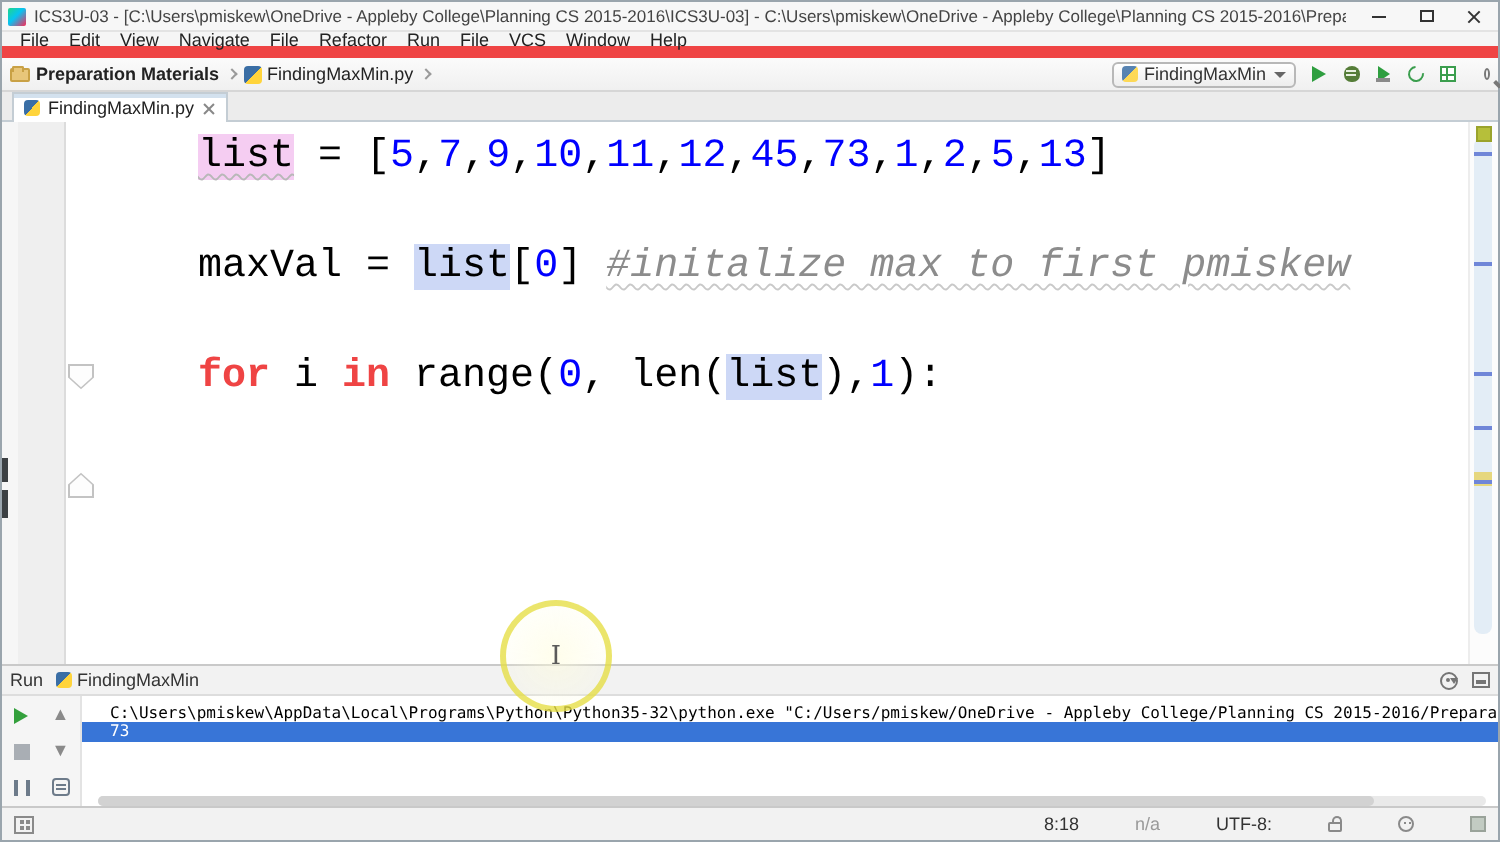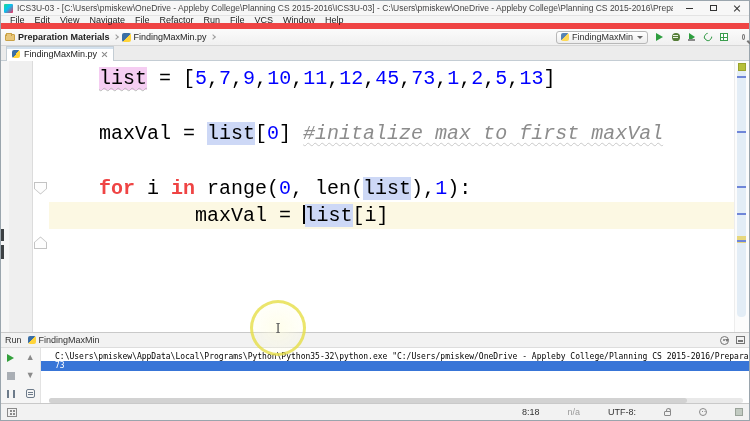--- a/index.html
+++ b/index.html
@@ -217,24 +217,23 @@
   </div>
 
   <div class="editor">
     <div class="edge-strip"></div>
     <div class="edge-mark" style="top:168px;height:12px;"></div>
     <div class="edge-mark" style="top:184px;height:14px;"></div>
     <div class="gutter"></div>
     <div class="code-layer" id="code">
         <div class="code-line"><span class="tk-hw">list</span><span class="tk-p"> = [</span><span class="tk-n">5</span><span class="tk-p">,</span><span class="tk-n">7</span><span class="tk-p">,</span><span class="tk-n">9</span><span class="tk-p">,</span><span class="tk-n">10</span><span class="tk-p">,</span><span class="tk-n">11</span><span class="tk-p">,</span><span class="tk-n">12</span><span class="tk-p">,</span><span class="tk-n">45</span><span class="tk-p">,</span><span class="tk-n">73</span><span class="tk-p">,</span><span class="tk-n">1</span><span class="tk-p">,</span><span class="tk-n">2</span><span class="tk-p">,</span><span class="tk-n">5</span><span class="tk-p">,</span><span class="tk-n">13</span><span class="tk-p">]</span></div>
         <div class="code-line">&nbsp;</div>
-        <div class="code-line"><span class="tk-p">maxVal = </span><span class="tk-hr">list</span><span class="tk-p">[</span><span class="tk-n">0</span><span class="tk-p">] </span><span class="tk-c">#initalize max to first maxVal</span></div>
+        <div class="code-line"><span class="tk-p">maxVal = </span><span class="tk-hr">list</span><span class="tk-p">[</span><span class="tk-n">0</span><span class="tk-p">] </span><span class="tk-c">#initalize max to first pmiskew</span></div>
         <div class="code-line">&nbsp;</div>
         <div class="code-line"><span class="tk-k">for</span><span class="tk-p"> i </span><span class="tk-k">in</span><span class="tk-p"> range(</span><span class="tk-n">0</span><span class="tk-p">, len(</span><span class="tk-hr">list</span><span class="tk-p">),</span><span class="tk-n">1</span><span class="tk-p">):</span></div>
-        <div class="code-line current"><span class="tk-p">        maxVal = </span><span class="caret-bar"></span><span class="tk-hr">list</span><span class="tk-p">[i]</span></div>
         <div class="code-line">&nbsp;</div>
       </div>
     <div id="fold-layer">
         <div class="fold-marker fm-start" style="top: 120.6px;">
           <div class="fm-outer"></div>
           <div class="fm-inner"></div>
         </div>
         <div class="fold-marker fm-end" style="top: 175.4px;">
           <div class="fm-outer"></div>
           <div class="fm-inner"></div>

